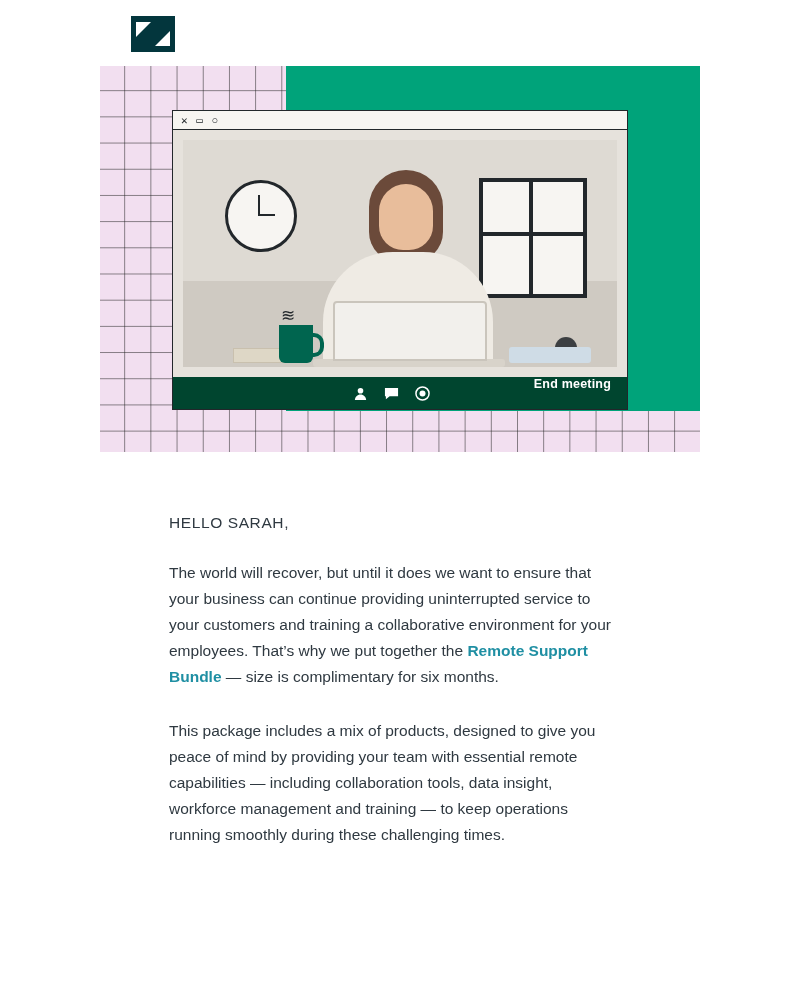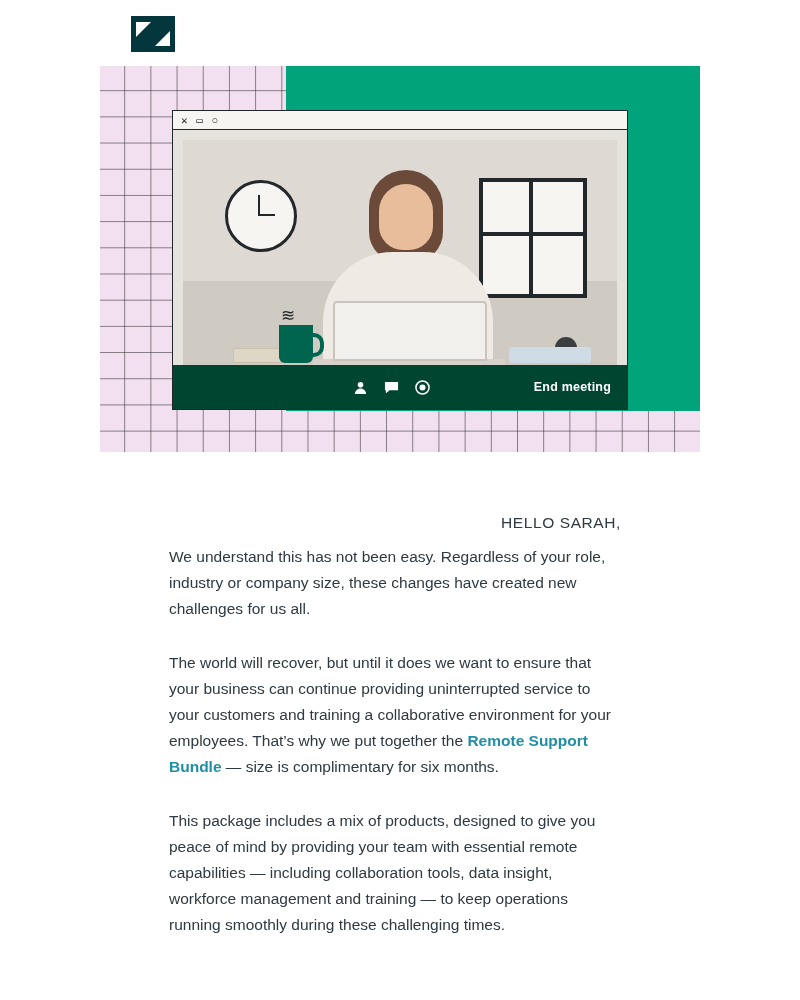--- a/index.html
+++ b/index.html
@@ -263,24 +263,23 @@
     width: 82px;
     height: 16px;
     background: #cfdce6;
     border-radius: 3px;
   }
   .callbar {
     position: absolute;
     left: 0;
     right: 0;
     bottom: 0;
-    height: 44px;
+    height: 32px;
     background: #00452f;
     display: flex;
-    align-items: center;
   }
   .callbar .icons {
     display: flex;
     gap: 16px;
     margin-left: 180px;
     align-items: center;
   }
   .ci {
     width: 15px;
     height: 15px;
@@ -299,22 +298,21 @@
   
   .content {
     margin-left: 169px;
     margin-top: 62px;
     width: 452px;
   }
   .greeting {
     font-size: 15.5px;
     letter-spacing: .6px;
     color: #2f3941;
-    margin-bottom: 12px;
-    text-align: right;
+    margin-bottom: 28px;
   }
   .para {
     font-size: 15.5px;
     line-height: 26px;
     color: #2f3941;
     margin: 0 0 28px 0;
   }
   .para a {
     color: #1f8fa3;
     font-weight: bold;
@@ -379,20 +377,19 @@
           </div>
           <div class="end-meeting">End meeting</div>
         </div>
       </div>
     </div>
   </div>
 
   <div class="content">
     <div class="greeting">HELLO SARAH,</div>
 
-    <p class="para"><span>We understand this has not been easy. Regardless of your role, industry or company size, these changes have created new challenges for us all.</span></p>
 
     <p class="para"><span>The world will recover, but until it does we want to ensure that your business can continue providing uninterrupted service to your customers and training a collaborative environment for your employees. That’s why we put together the </span><a href="#">Remote Support Bundle</a><span> — size is complimentary for six months.</span></p>
 
     <p class="para"><span>This package includes a mix of products, designed to give you peace of mind by providing your team with essential remote capabilities — including collaboration tools, data insight, workforce management and training — to keep operations running smoothly during these challenging times.</span></p>
   </div>
 
 </div>
 
 </body></html>

